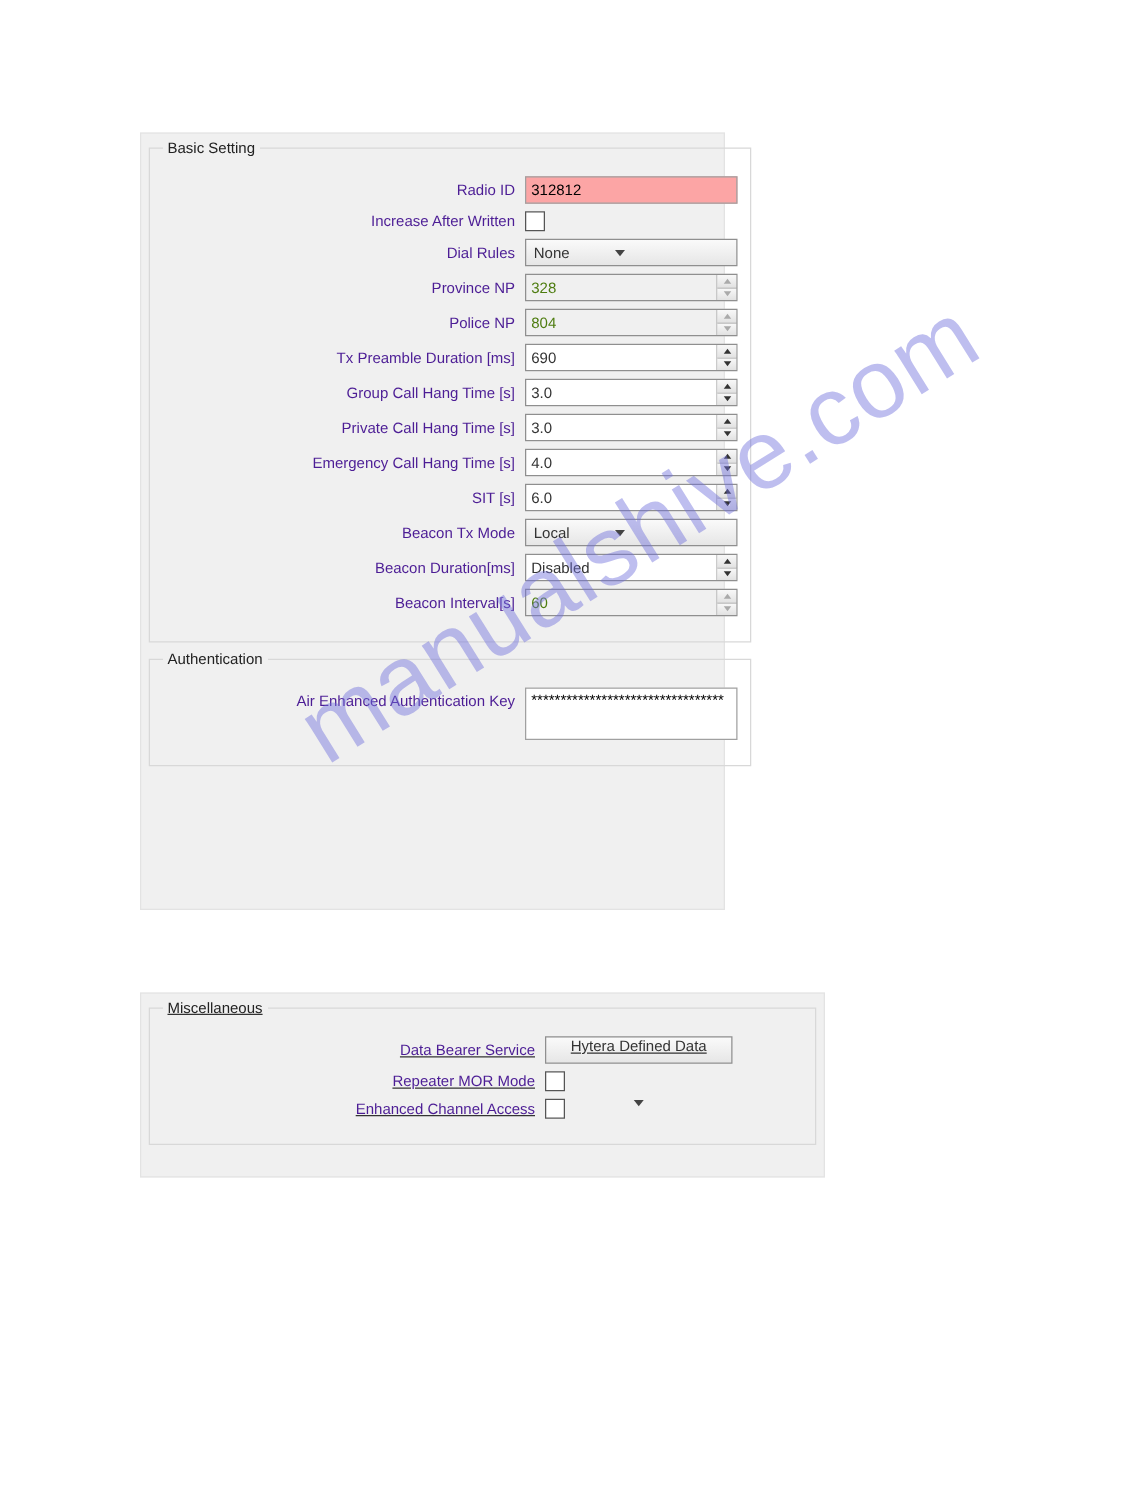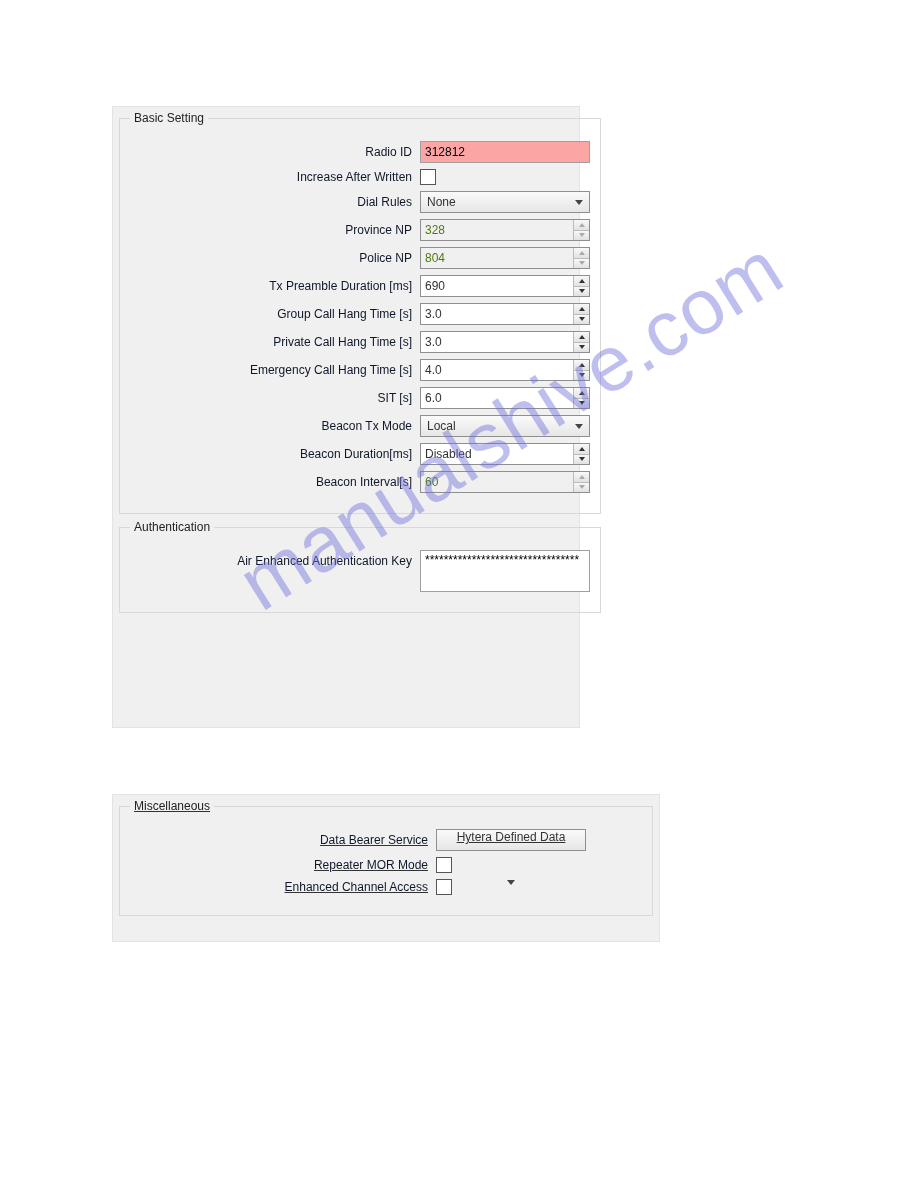--- a/index.html
+++ b/index.html
@@ -48,21 +48,21 @@
   }
   .row {
     display: flex;
     align-items: center;
     margin: 6px 0;
   }
   .row .lbl {
     width: 290px;
     text-align: right;
     padding-right: 8px;
-    color: #0f172a;
+    color: #4c1d95;
   }
   .row .ctrl {
     width: 170px;
     display: flex;
     align-items: stretch;
   }
   input[type=text].tbox {
     width: 170px;
     height: 22px;
     border: 1px solid #a0a0a0;
@@ -86,21 +86,20 @@
     background: #fff;
     cursor: pointer;
   }
   .combo {
     width: 170px;
     height: 22px;
     border: 1px solid #8f8f8f;
     background: linear-gradient(#fafafa,#e6e6e6);
     display: flex;
     align-items: center;
-    justify-content: space-between;
     padding: 0 6px 0 6px;
     cursor: pointer;
     gap: 36px;
   }
   .combo .caret {
     width: 0; height: 0;
     border-left: 4px solid transparent;
     border-right: 4px solid transparent;
     border-top: 5px solid #444;
   }

